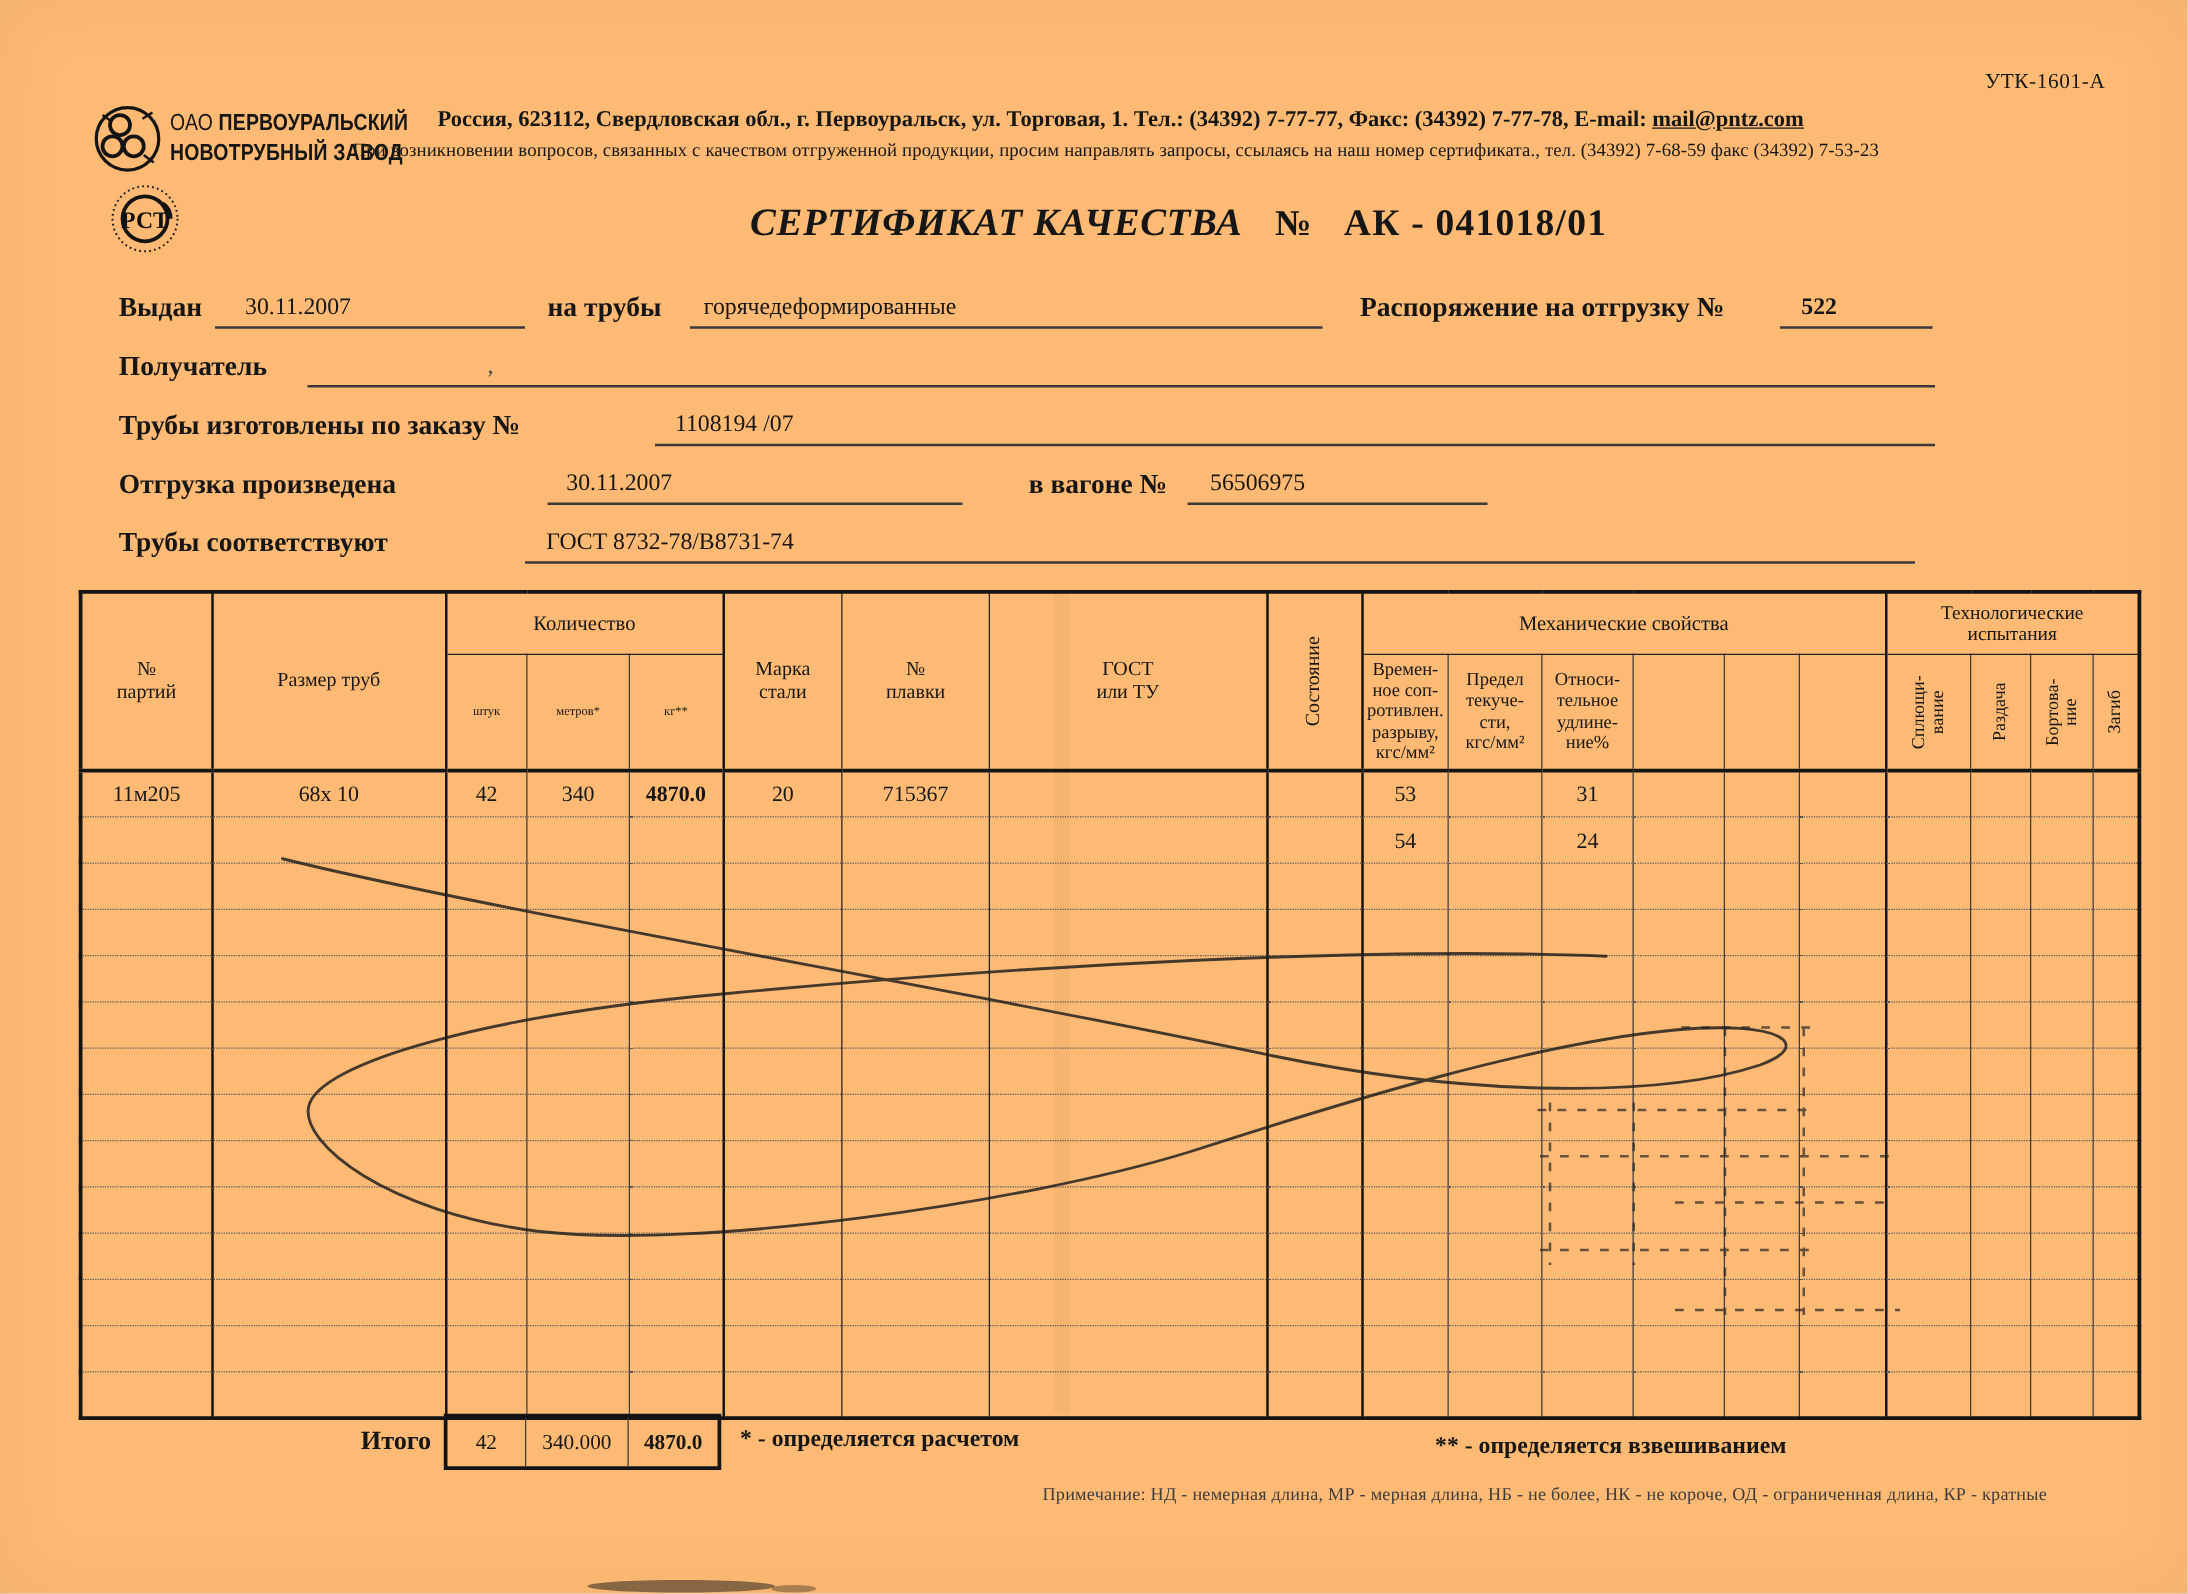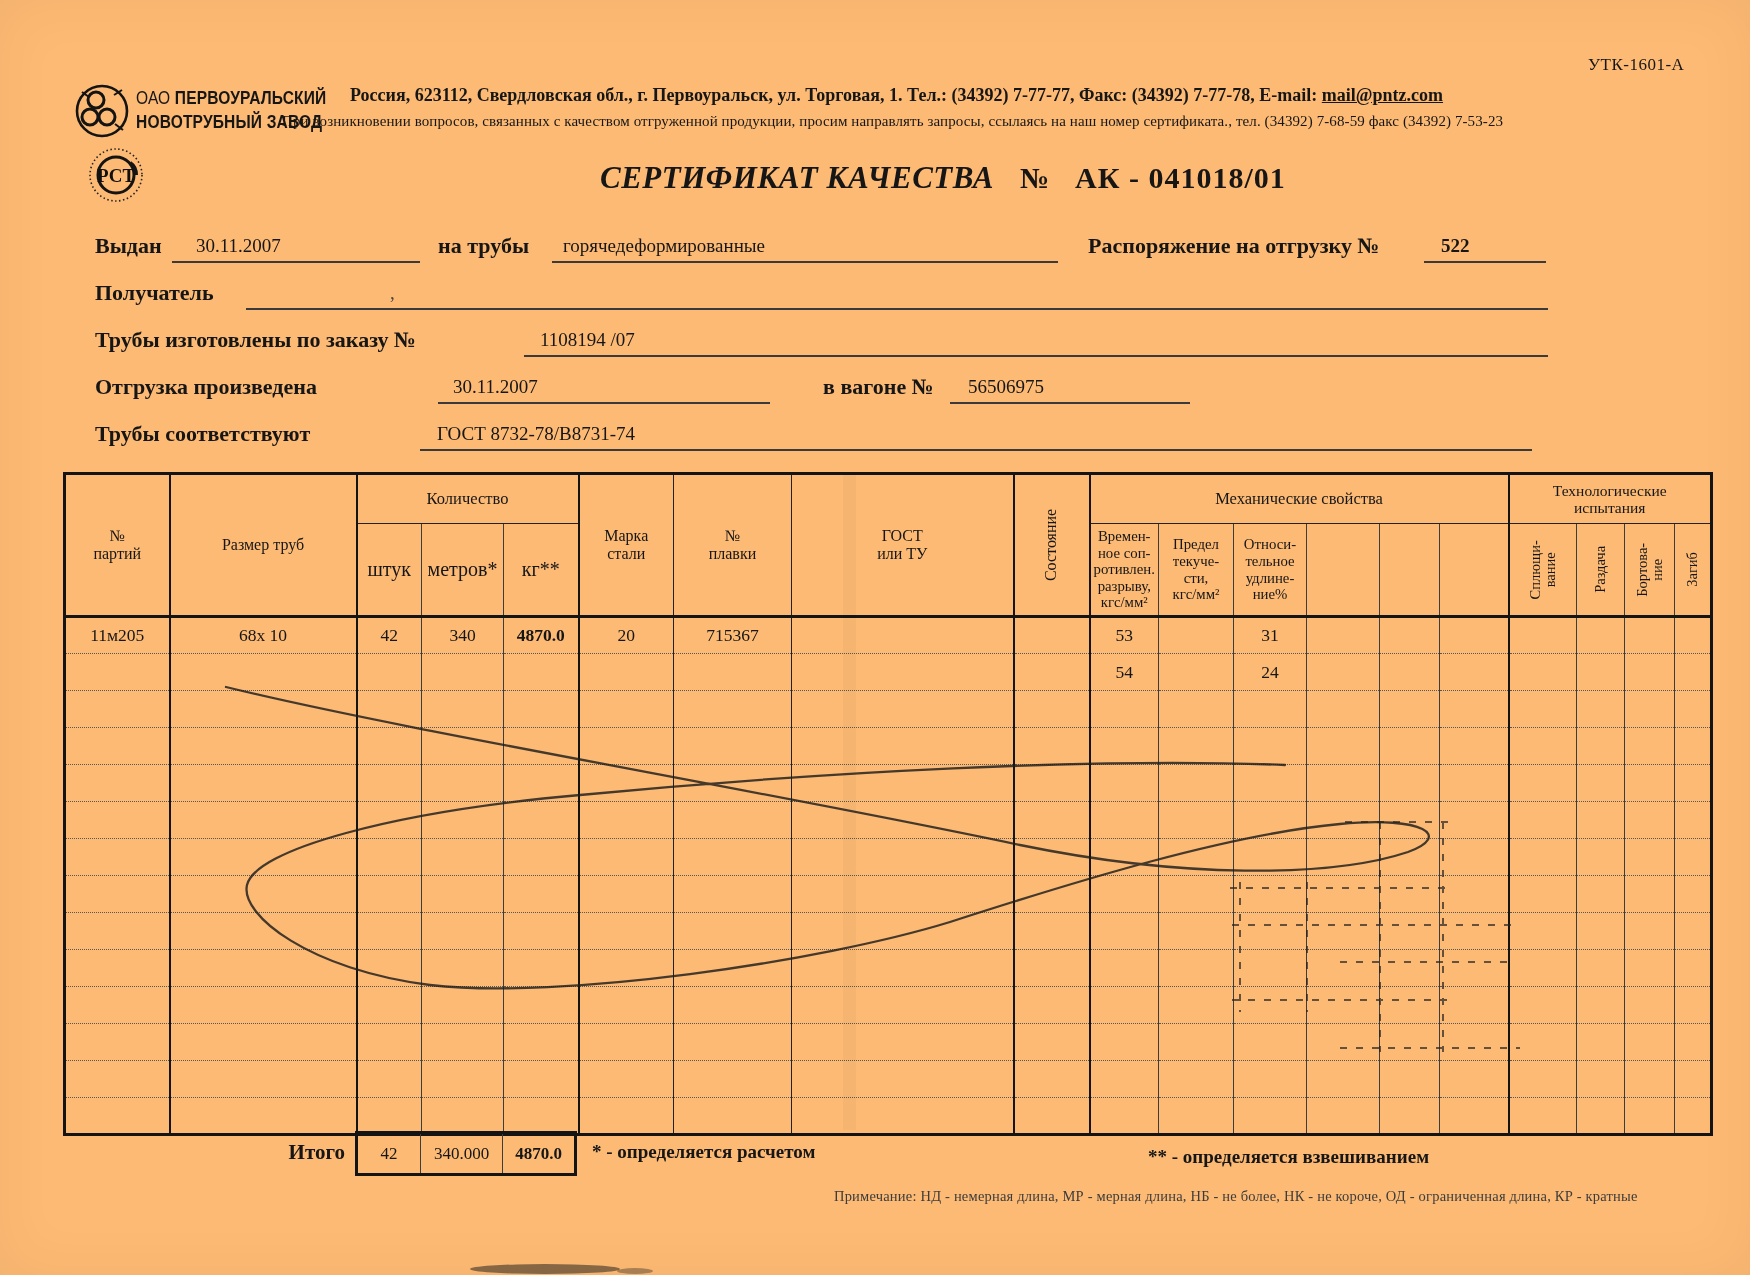--- a/index.html
+++ b/index.html
@@ -29,21 +29,21 @@
   .fline{border-bottom:2px solid #3a3a3a;height:27px;}
 
   
   table.cert{position:absolute;left:63px;top:472px;width:1647px;border-collapse:collapse;
              table-layout:fixed;border:3px solid #141414;}
   .hrow1{height:50px;} .hrow2{height:93px;} .body-row{height:37px;}
   th.hc{border-bottom:3px solid #141414;font-weight:normal;font-size:16px;line-height:1.12;
         white-space:pre-line;text-align:center;vertical-align:middle;padding:1px;}
   th.grp{border-bottom:1.6px solid #222;font-size:16.5px;}
   th.sub{font-size:14.8px;}
-  th.qty{font-size:20px;}
+  th.qty{font-size:10px;}
   .bl1{border-left:1px solid #3d3d3d;} .bl2{border-left:1.6px solid #222;} .bl3{border-left:2.6px solid #141414;}
   td.bcell{border-bottom:1px dotted #575757;text-align:center;vertical-align:middle;
            font-size:17.5px;white-space:pre-line;padding:0 2px;overflow:visible;}
   td.cell-strong{font-weight:bold;}
   .vwrap{display:flex;align-items:center;justify-content:center;height:100%;}
   .vtext{transform:rotate(-90deg);white-space:nowrap;font-size:16px;}
   .vtext2{transform:rotate(-90deg);white-space:pre-line;line-height:1.02;font-size:14.5px;text-align:center;width:88px;}
 
   
   .total-label{left:170px;top:1140px;width:175px;text-align:right;font-weight:bold;font-size:21px;}

